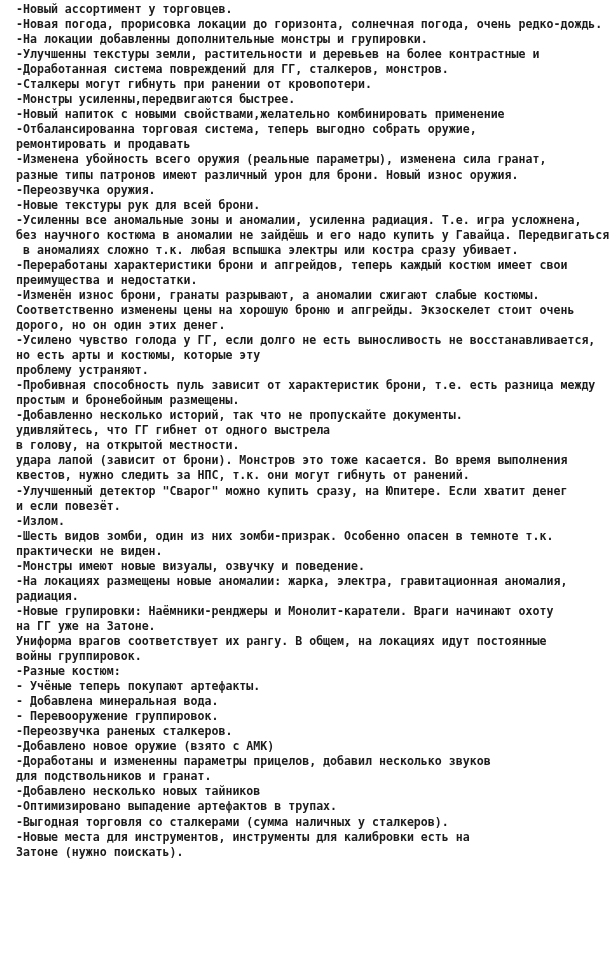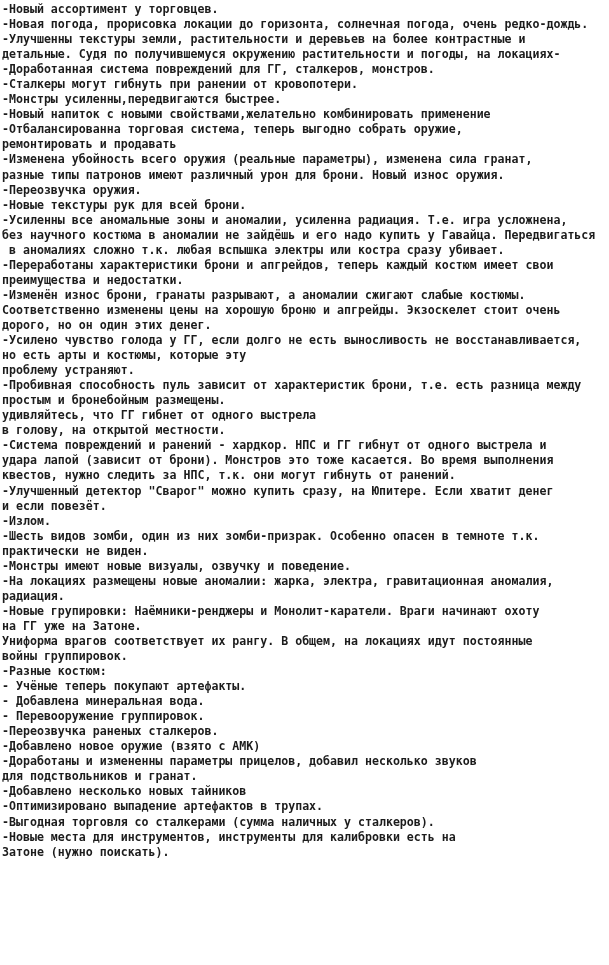--- a/index.html
+++ b/index.html
@@ -5,41 +5,41 @@
   html, body {
     margin: 0;
     padding: 0;
     background: #ffffff;
   }
   .doc {
     width: 609px;
     height: 965px;
     overflow: hidden;
     box-sizing: border-box;
-    padding: 2px 0 0 2px;
+    padding: 2px 0 0 16px;
     background: #ffffff;
   }
   .line {
     font-family: "DejaVu Sans Mono", "Liberation Mono", monospace;
     font-weight: 700;
     font-size: 11.6px;
     line-height: 15.05px;
     color: #1c1c1c;
     white-space: pre;
   }
 </style>
 </head>
 <body>
 
 <main class="doc">
   <div>
       <div class="line">-Новый ассортимент у торговцев.</div>
       <div class="line">-Новая погода, прорисовка локации до горизонта, солнечная погода, очень редко-дождь.</div>
+      <div class="line">-На локации добавленны дополнительные монстры и групировки.</div>
       <div class="line">-Улучшенны текстуры земли, растительности и деревьев на более контрастные и</div>
-      <div class="line">детальные. Судя по получившемуся окружению растительности и погоды, на локациях-</div>
       <div class="line">-Доработанная система повреждений для ГГ, сталкеров, монстров.</div>
       <div class="line">-Сталкеры могут гибнуть при ранении от кровопотери.</div>
       <div class="line">-Монстры усиленны,передвигаются быстрее.</div>
       <div class="line">-Новый напиток с новыми свойствами,желательно комбинировать применение</div>
       <div class="line">-Отбалансированна торговая система, теперь выгодно собрать оружие,</div>
       <div class="line">ремонтировать и продавать</div>
       <div class="line">-Изменена убойность всего оружия (реальные параметры), изменена сила гранат,</div>
       <div class="line">разные типы патронов имеют различный урон для брони. Новый износ оружия.</div>
       <div class="line">-Переозвучка оружия.</div>
       <div class="line">-Новые текстуры рук для всей брони.</div>
@@ -49,23 +49,23 @@
       <div class="line">-Переработаны характеристики брони и апгрейдов, теперь каждый костюм имеет свои</div>
       <div class="line">преимущества и недостатки.</div>
       <div class="line">-Изменён износ брони, гранаты разрывают, а аномалии сжигают слабые костюмы.</div>
       <div class="line">Соответственно изменены цены на хорошую броню и апгрейды. Экзоскелет стоит очень</div>
       <div class="line">дорого, но он один этих денег.</div>
       <div class="line">-Усилено чувство голода у ГГ, если долго не есть выносливость не восстанавливается,</div>
       <div class="line">но есть арты и костюмы, которые эту</div>
       <div class="line">проблему устраняют.</div>
       <div class="line">-Пробивная способность пуль зависит от характеристик брони, т.е. есть разница между</div>
       <div class="line">простым и бронебойным размещены.</div>
+      <div class="line">-Добавленно несколько историй, так что не пропускайте документы.</div>
       <div class="line">удивляйтесь, что ГГ гибнет от одного выстрела</div>
       <div class="line">в голову, на открытой местности.</div>
-      <div class="line">-Система повреждений и ранений - хардкор. НПС и ГГ гибнут от одного выстрела и</div>
       <div class="line">удара лапой (зависит от брони). Монстров это тоже касается. Во время выполнения</div>
       <div class="line">квестов, нужно следить за НПС, т.к. они могут гибнуть от ранений.</div>
       <div class="line">-Улучшенный детектор "Сварог" можно купить сразу, на Юпитере. Если хватит денег</div>
       <div class="line">и если повезёт.</div>
       <div class="line">-Излом.</div>
       <div class="line">-Шесть видов зомби, один из них зомби-призрак. Особенно опасен в темноте т.к.</div>
       <div class="line">практически не виден.</div>
       <div class="line">-Монстры имеют новые визуалы, озвучку и поведение.</div>
       <div class="line">-На локациях размещены новые аномалии: жарка, электра, гравитационная аномалия,</div>
       <div class="line">радиация.</div>

